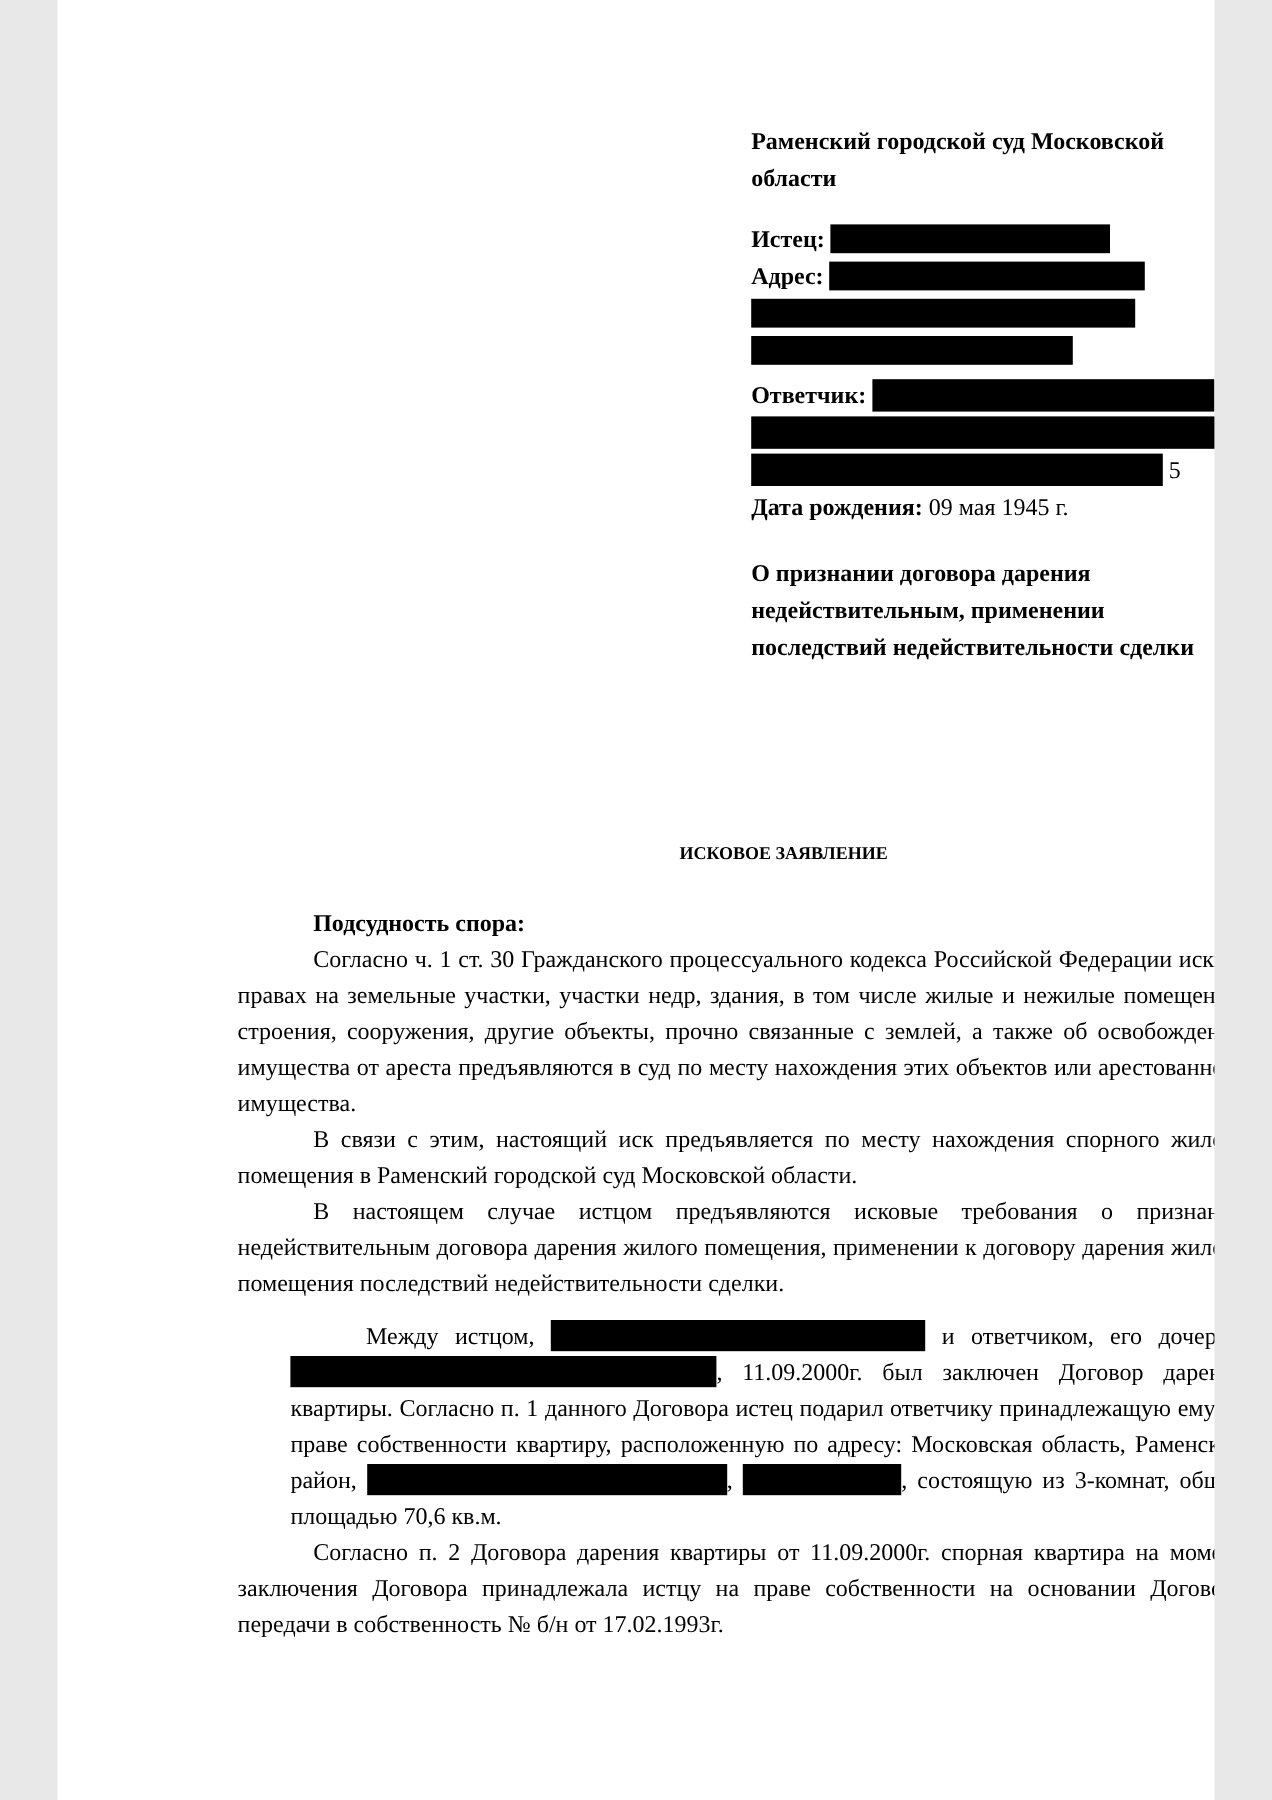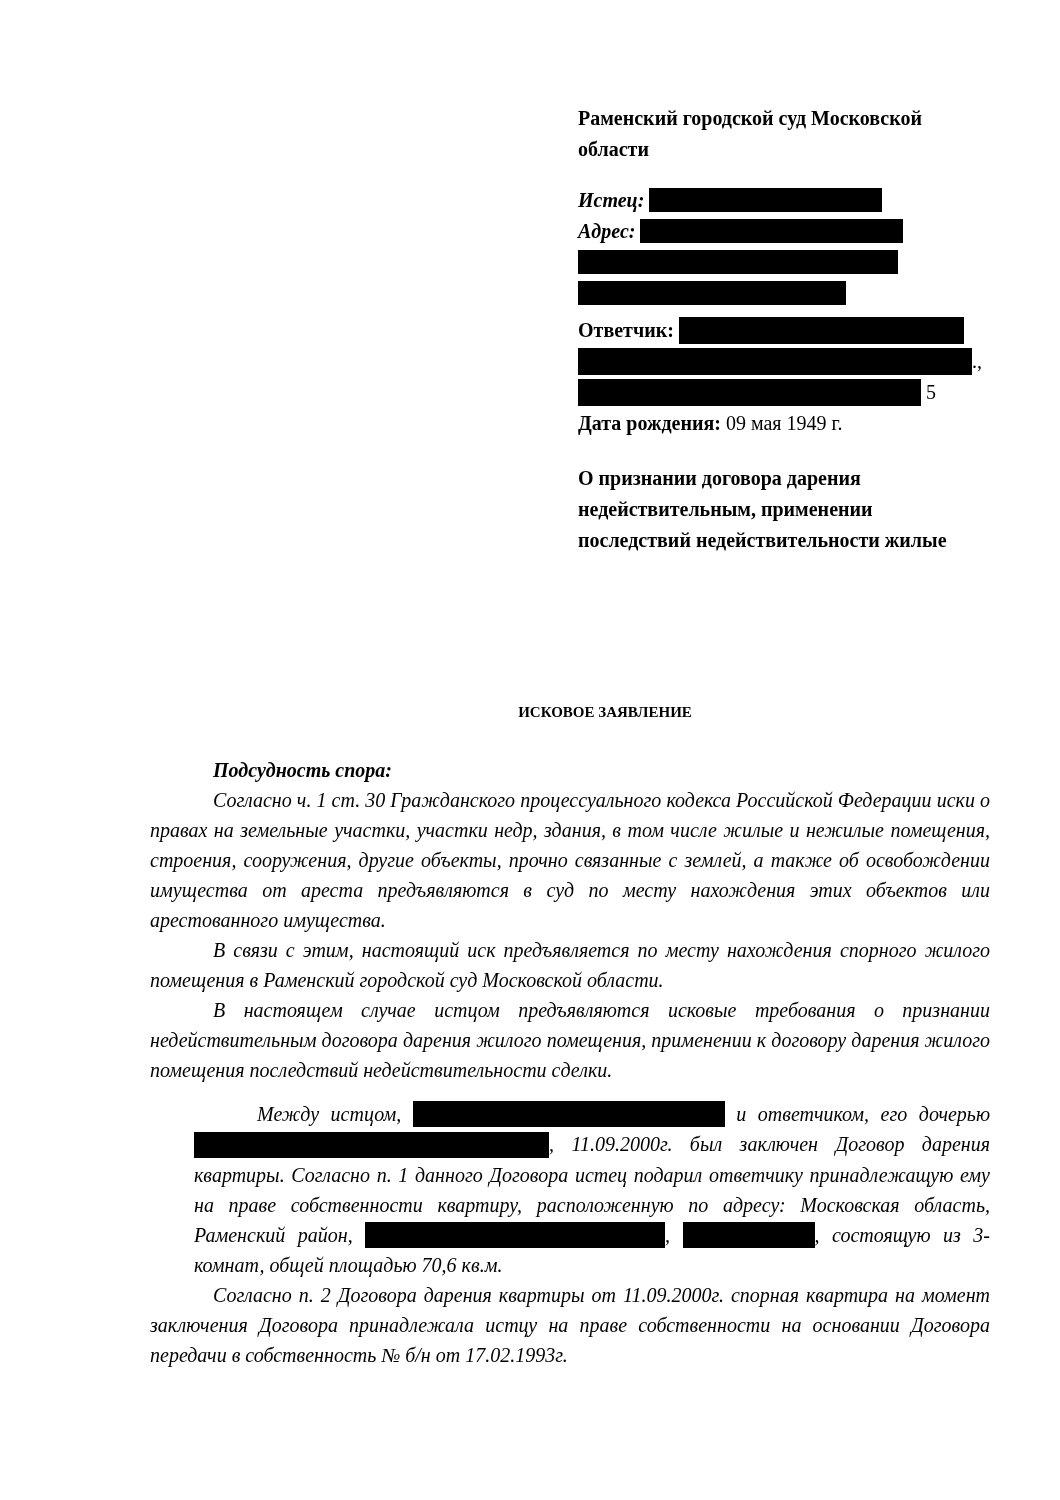--- a/index.html
+++ b/index.html
@@ -1,39 +1,39 @@
 <!DOCTYPE html>
 <html><head>
 <meta charset="utf-8">
 <style>
   html, body { margin: 0; padding: 0; background: #e8e8e8; }
   .page {
     position: relative;
-    width: 1060px;
+    width: 964px;
     height: 1500px;
     background: #ffffff;
     margin: 0 auto;
     font-family: "Liberation Serif", "DejaVu Serif", serif;
     font-size: 20px;
     line-height: 31px;
     color: #000000;
     overflow: hidden;
   }
   .bold { font-weight: bold; }
 
   
   .header-right {
     position: absolute;
     left: 578px;
     top: 103px;
     width: 412px;
   }
   .court { font-weight: bold; }
   .hline { white-space: nowrap; }
-  .plaintiff-block { margin-top: 20px; font-style: italic; }
+  .plaintiff-block { margin-top: 20px; }
   .defendant-block { margin-top: 6px; }
   .subject-block { margin-top: 24px; font-weight: bold; }
   .fee-block { margin-top: 22px; }
 
   .redact {
     display: inline-block;
     background: #000000;
     vertical-align: middle;
     transform: translateY(-2px);
   }
@@ -49,21 +49,20 @@
     font-size: 15px;
   }
 
   
   .body-text {
     position: absolute;
     left: 150px;
     top: 755px;
     width: 840px;
     line-height: 30px;
-    font-style: italic;
   }
   .body-text p {
     margin: 0;
     text-indent: 63px;
     text-align: justify;
   }
   .body-text p.gap-before { margin-top: 14px; margin-left: 44px; }
   .nw { white-space: nowrap; }
 </style>
 </head>
@@ -98,25 +97,25 @@
       </div>
       <div class="hline">
         <span class="redact" style="width:394px;height:27px"></span><span>.,</span>
       </div>
       <div class="hline">
         <span class="redact" style="width:343px;height:27px"></span>
         <span>5</span>
       </div>
       <div class="hline">
         <span class="bold">Дата рождения:</span>
-        <span>09 мая 1949 г.</span>
+        <span>09 мая 1945 г.</span>
       </div>
     </div>
 
-    <div class="subject-block">О признании договора дарения недействительным, применении последствий недействительности жилые</div>
+    <div class="subject-block">О признании договора дарения недействительным, применении последствий недействительности сделки</div>
 
   </div>
 
   <div class="doc-title">ИСКОВОЕ ЗАЯВЛЕНИЕ</div>
 
   <div class="body-text">
     <p><span class="bold">Подсудность спора:</span></p>
 
     <p>Согласно ч. 1 ст. 30 Гражданского процессуального кодекса Российской Федерации иски о правах на земельные участки, участки недр, здания, в том числе жилые и нежилые помещения, строения, сооружения, другие объекты, прочно связанные с землей, а также об освобождении имущества от ареста предъявляются в суд по месту нахождения этих объектов или арестованного имущества.</p>
 

